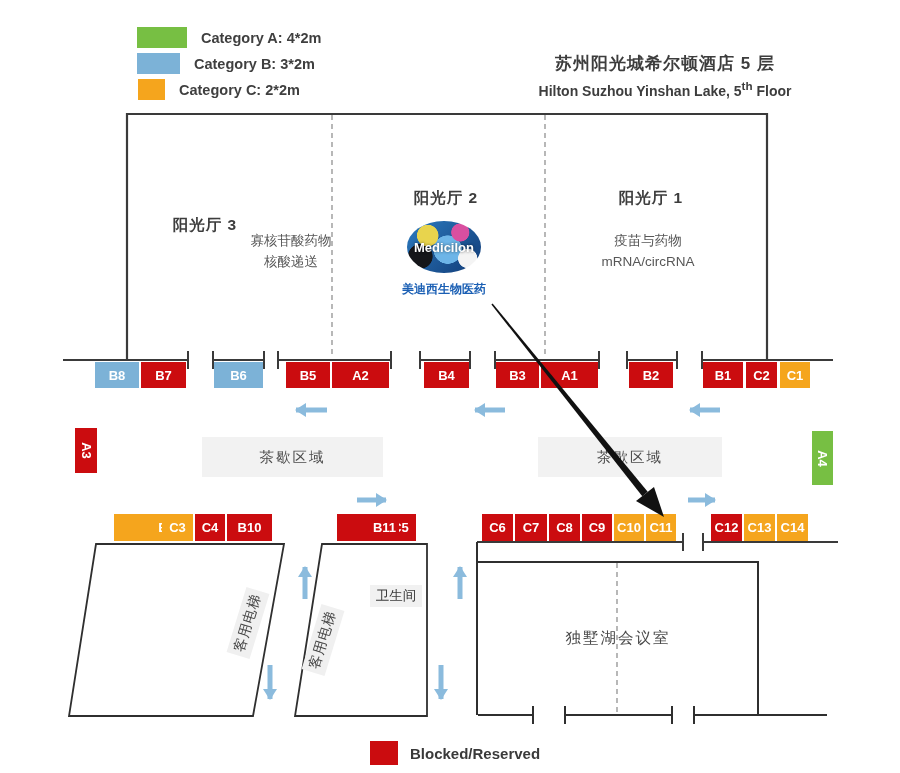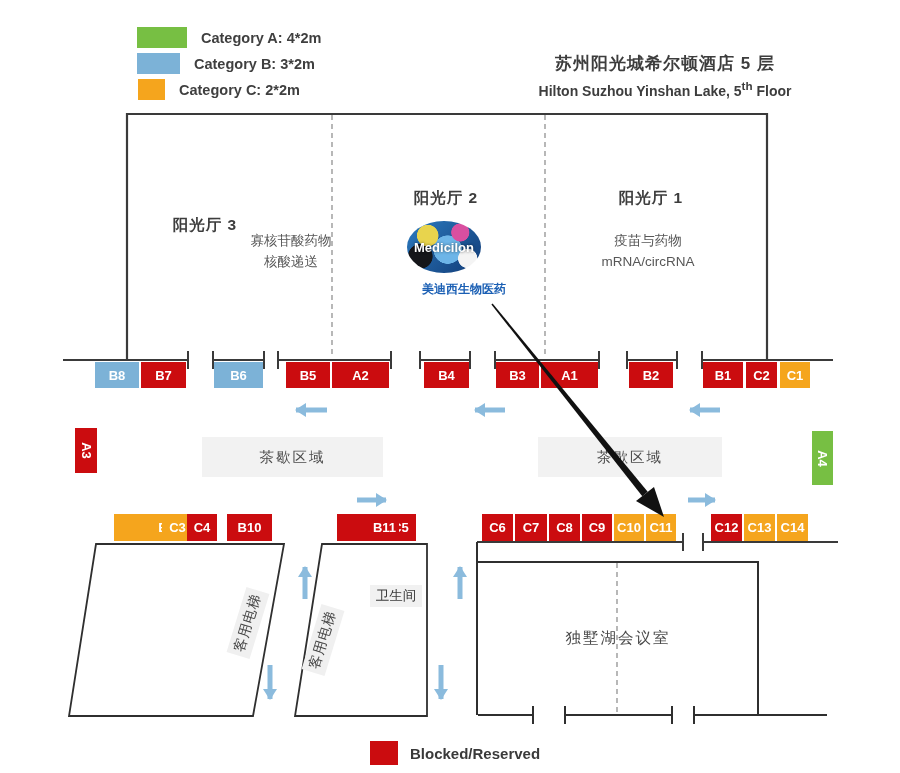--- a/index.html
+++ b/index.html
@@ -37,21 +37,21 @@
         display:flex;align-items:center;justify-content:center;
         background:
          radial-gradient(circle at 28% 28%, #e8d44d 0 16%, rgba(0,0,0,0) 17%),
          radial-gradient(circle at 72% 22%, #d94fa0 0 13%, rgba(0,0,0,0) 14%),
          radial-gradient(circle at 18% 68%, #15161a 0 17%, rgba(0,0,0,0) 18%),
          radial-gradient(circle at 82% 72%, #f4f4f4 0 13%, rgba(0,0,0,0) 14%),
          radial-gradient(circle at 55% 55%, #6db5e8 0 28%, rgba(0,0,0,0) 29%),
          linear-gradient(135deg,#2b7bc0,#123c77);}
   .logo-text{color:#fff;font-size:13px;font-weight:bold;text-shadow:0 0 3px rgba(0,0,0,.6);}
   .logo-caption{position:absolute;left:394px;top:281px;width:100px;text-align:center;z-index:2;
-                color:#1a5fb4;font-size:12px;font-weight:bold;margin-left:20px;}
+                color:#1a5fb4;font-size:12px;font-weight:bold;}
   .blocked-row{position:absolute;left:370px;top:741px;display:flex;align-items:center;z-index:2;}
   .blocked-swatch{width:28px;height:24px;margin-right:12px;}
   .blocked-label{font-size:15px;font-weight:bold;color:#3a3a3a;}
 </style>
 </head>
 <body>
 
 <div class="canvas">
 
   <svg id="walls" width="900" height="773" viewBox="0 0 900 773">
@@ -147,21 +147,21 @@
     </div>
   <div class="booth vert" style="left:812px;top:431px;width:21px;height:54px;" data-color="green">
       <span>A4</span>
     </div>
 
   <div class="tea" style="left:202px;top:437px;width:181px;height:40px;">茶歇区域</div>
   <div class="tea" style="left:538px;top:437px;width:184px;height:40px;">茶歇区域</div>
 
   <div class="booth bottomrow" style="left:114px;top:514px;width:45px;padding-left:30px;" data-color="orange">B9</div>
   <div class="booth bottomrow" style="left:162px;top:514px;width:31px;" data-color="orange">C3</div>
-  <div class="booth bottomrow" style="left:187px;top:514px;width:30px;" data-color="red">C4</div>
+  <div class="booth bottomrow" style="left:195px;top:514px;width:30px;" data-color="red">C4</div>
   <div class="booth bottomrow" style="left:227px;top:514px;width:45px;" data-color="red">B10</div>
   <div class="booth bottomrow" style="left:337px;top:514px;width:31px;padding-left:48px;" data-color="red">C5</div>
   <div class="booth bottomrow" style="left:370px;top:514px;width:29px;" data-color="red">B11</div>
   <div class="booth bottomrow" style="left:482px;top:514px;width:31px;" data-color="red">C6</div>
   <div class="booth bottomrow" style="left:515px;top:514px;width:32px;" data-color="red">C7</div>
   <div class="booth bottomrow" style="left:549px;top:514px;width:31px;" data-color="red">C8</div>
   <div class="booth bottomrow" style="left:582px;top:514px;width:30px;" data-color="red">C9</div>
   <div class="booth bottomrow" style="left:614px;top:514px;width:30px;" data-color="orange">C10</div>
   <div class="booth bottomrow" style="left:646px;top:514px;width:30px;" data-color="orange">C11</div>
   <div class="booth bottomrow" style="left:711px;top:514px;width:31px;" data-color="red">C12</div>

